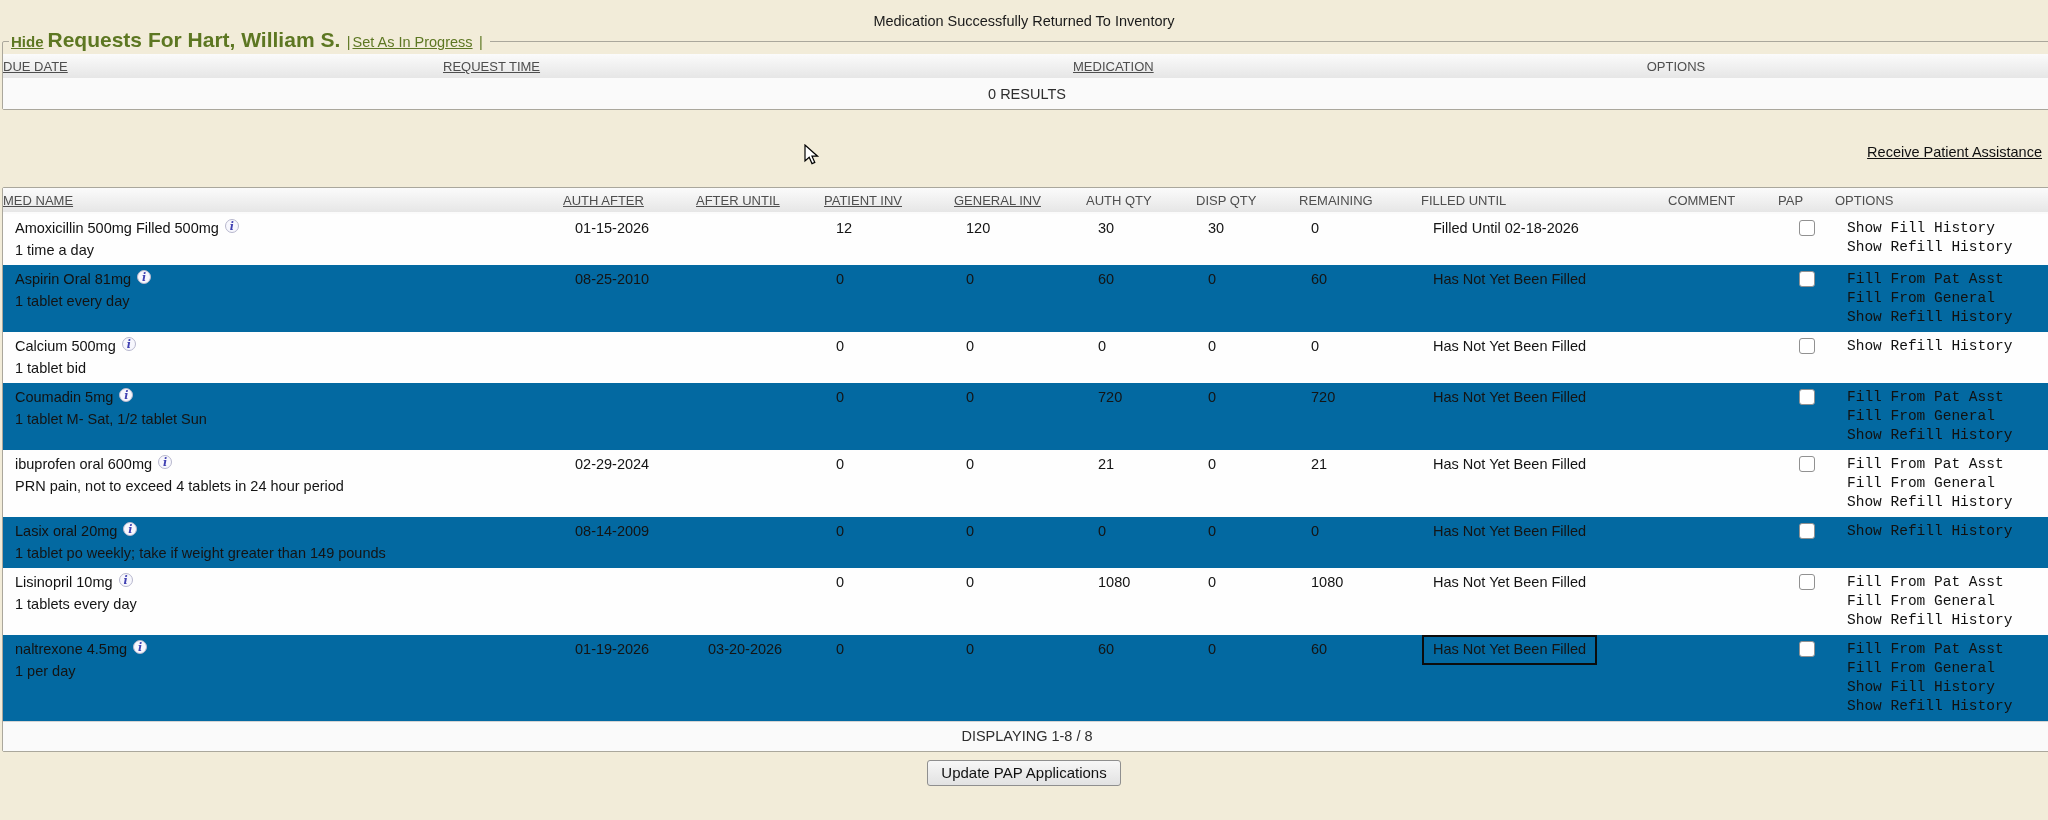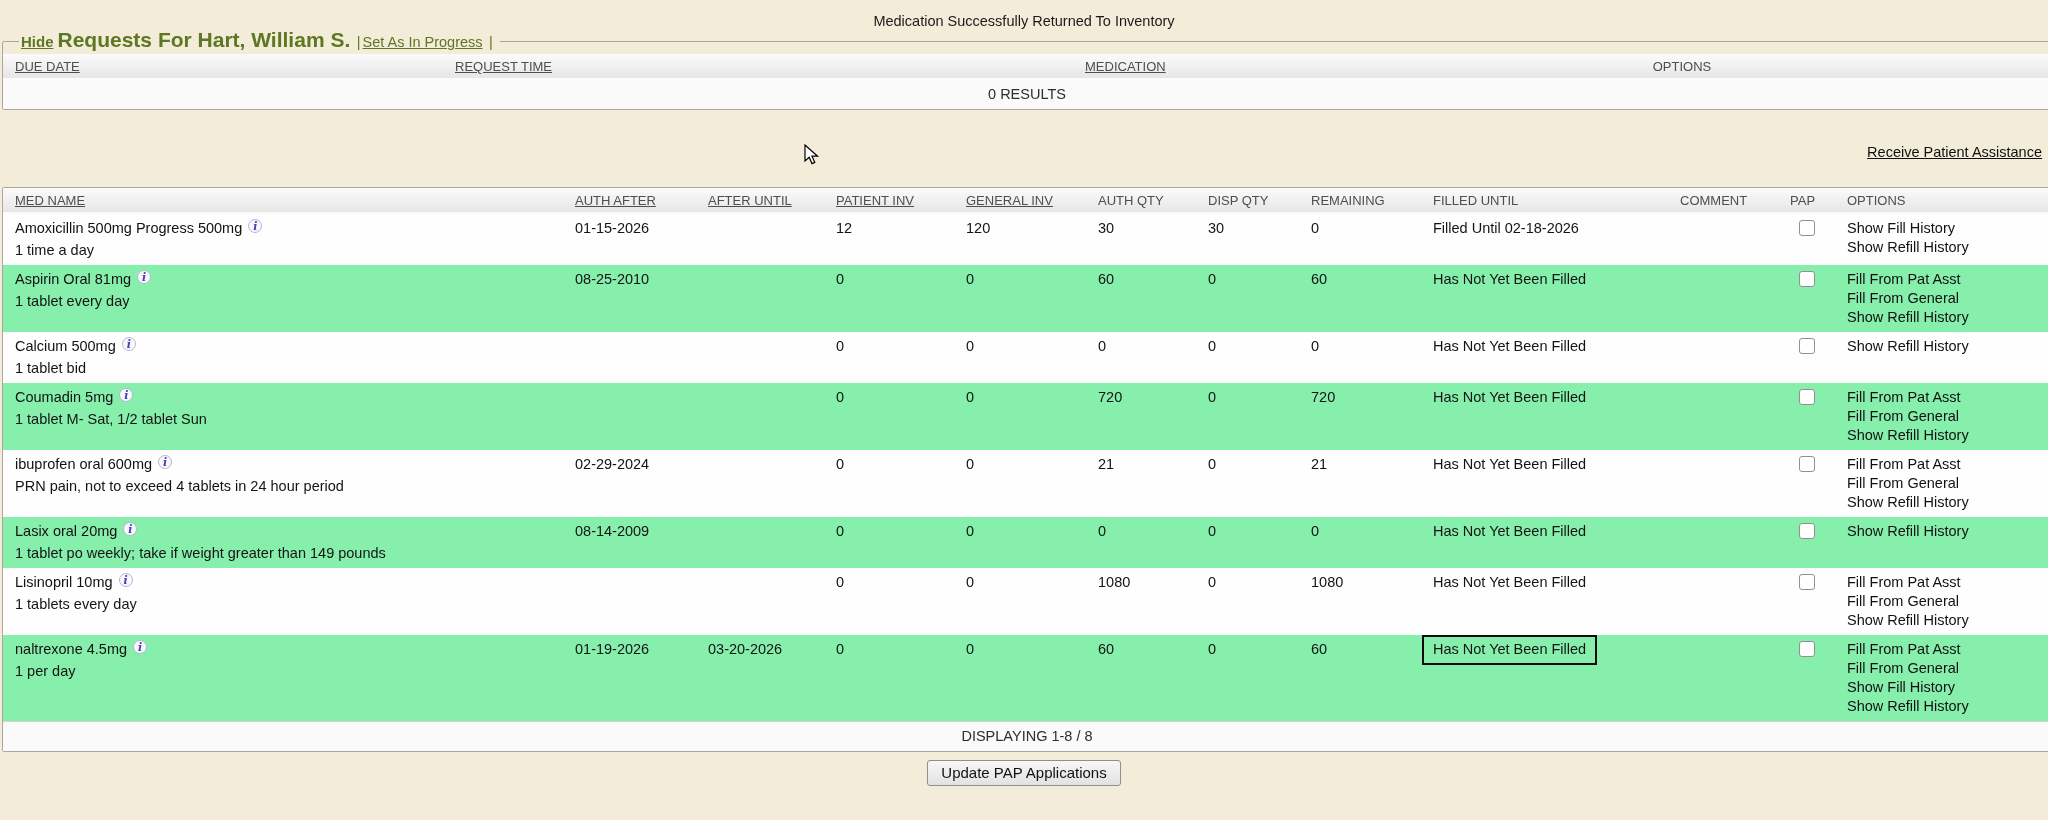--- a/index.html
+++ b/index.html
@@ -20,21 +20,21 @@
     color:#1a1a1a;
   }
   fieldset.section {
     border:1px solid #aaa79c;
     border-radius:2px;
     margin:0 2px;
     padding:0;
     background:transparent;
   }
   legend {
-    margin-left:16px;
+    margin-left:6px;
     padding:0 5px 0 2px;
     line-height:24px;
     white-space:nowrap;
   }
   .hide-link {
     color:#5d7722;
     font-weight:bold;
     font-size:15px;
     text-decoration:underline;
     cursor:pointer;
@@ -56,37 +56,37 @@
     width:100%;
     border-collapse:collapse;
     table-layout:fixed;
     background:#fefefe;
   }
   table.grid th {
     text-align:left;
     font-size:13px;
     font-weight:400;
     color:#4e4e4e;
-    padding:5px 12px 4px 12px;
+    padding:5px 12px 4px 0;
     background:linear-gradient(#fbfbfb,#e6e6e6);
     border-bottom:1px solid #c8c8c8;
     white-space:nowrap;
     overflow:hidden;
   }
   table.grid th.center { text-align:center; }
   table.grid th .hdr-sortable { text-decoration:underline; cursor:pointer; }
   table.grid tbody tr:first-child td { border-top:2px solid #fbfbfb; }
   table.grid td {
     vertical-align:top;
     padding:5px 12px;
     font-size:14.5px;
     line-height:19px;
     overflow:hidden;
   }
-  tr.row-even td { background:#86efac; }
+  tr.row-even td { background:#0369a1; }
   tr.row-odd td { background:#fefefe; }
   .results-row td, tfoot td {
     text-align:center;
     font-size:13px;
     color:#2e2e2e;
     background:#fafafa;
     padding:6px 0 7px 0;
   }
   tfoot td { border-top:1px solid #d4d4d4; }
   .results-row td { height:28px; }
@@ -97,21 +97,21 @@
     border-radius:50%;
     border:1px solid #b7b7cd;
     background:#f7f7fd;
     color:#4040b2;
     font:italic bold 11px/13px "DejaVu Serif", serif;
     text-align:center;
     margin-left:6px;
     vertical-align:3px;
   }
   .sig { margin-top:3px; }
-  .opt-link { cursor:pointer; color:#111; white-space:nowrap; }
+  .opt-link { cursor:pointer; color:#111; white-space:nowrap;font-family:Liberation Mono, monospace; }
   .pap-cell { text-align:center; }
   .pap-checkbox {
     display:inline-block;
     width:16px; height:16px;
     border:1px solid #919191;
     border-radius:3px;
     background:#fff;
     cursor:pointer;
     margin-top:1px;
   }
@@ -219,21 +219,21 @@
           <th><span>REMAINING</span></th>
           <th><span>FILLED UNTIL</span></th>
           <th><span>COMMENT</span></th>
           <th><span>PAP</span></th>
           <th><span>OPTIONS</span></th>
         </tr>
       </thead>
     <tbody id="rx-body">
         <tr class="row-odd">
           <td>
-            <div><span class="med-name">Amoxicillin 500mg Progress 500mg</span><span class="info-icon">i</span></div>
+            <div><span class="med-name">Amoxicillin 500mg Filled 500mg</span><span class="info-icon">i</span></div>
             <div class="sig">1 time a day</div>
           </td>
           <td>01-15-2026</td>
           <td></td>
           <td>12</td>
           <td>120</td>
           <td>30</td>
           <td>30</td>
           <td>0</td>
           <td><span>Filled Until 02-18-2026</span></td>

